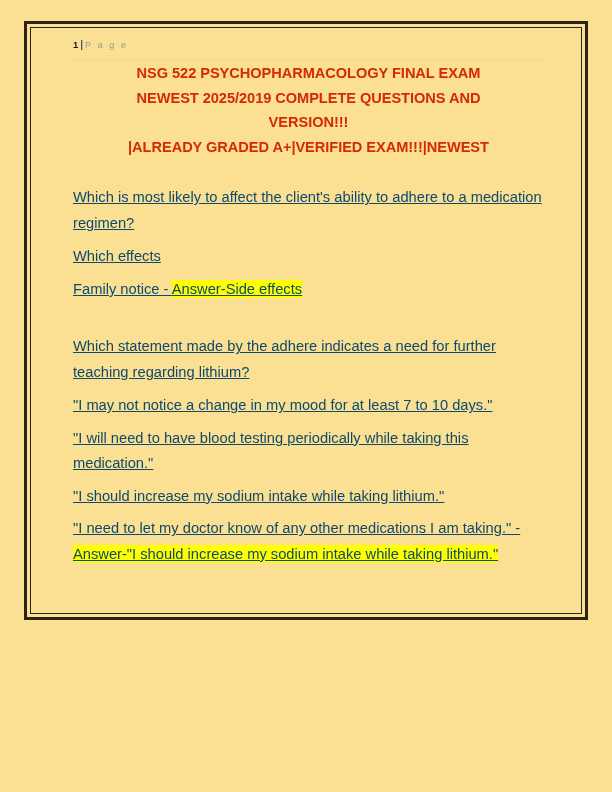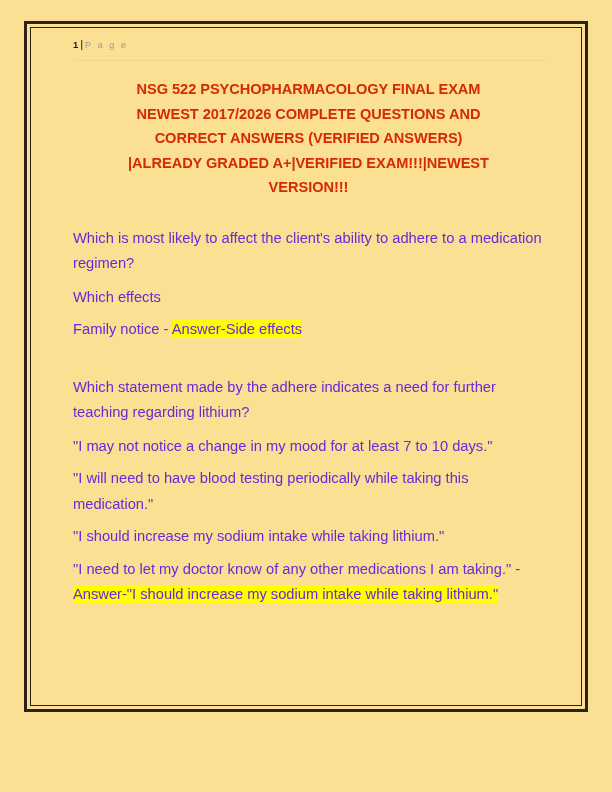--- a/index.html
+++ b/index.html
@@ -24,21 +24,21 @@
     height: 792px;
     background: #fbdf93;
   }
 
   
   #page-frame {
     position: absolute;
     left: 24px;
     top: 21px;
     width: 564px;
-    height: 691px;
+    height: 599px;
     border-top: 3px solid #2b2415;
     border-left: 3px solid #2b2415;
     border-right: 3px solid #2b2415;
     border-bottom: 3px solid #2b2415;
   }
   #page-frame-inner {
     position: absolute;
     left: 3px;
     top: 3px;
     right: 3px;
@@ -81,42 +81,42 @@
   }
   #header-rule {
     margin-top: 1px;
     width: 472px;
     height: 1px;
     background: #f3d68a;
   }
 
   
   #doc-title {
-    margin-top: 16px;
     width: 465px;
     margin-left: 3px;
     text-align: center;
     color: #d42a06;
     font-weight: bold;
     font-size: 14.6px;
     line-height: 24.6px;
     letter-spacing: -0.05px;
   }
 
   
   #body-blocks {
     margin-top: 26px;
     width: 478px;
   }
   .para {
-    color: #6d28d9;
+    color: #0c4a6e;
     font-size: 14.7px;
     line-height: 25.5px;
     margin-bottom: 7px;
     width: 476px;
+    text-decoration: underline;
   }
   .para.q { margin-bottom: 8px; }
   .spacer-para {
     height: 25px;
   }
   .hl {
     background: #ffff00;
     padding: 1px 0 1px 0;
     box-decoration-break: clone;
     -webkit-box-decoration-break: clone;
@@ -132,24 +132,23 @@
 
     <div id="content">
 
       <div id="page-header">
         <span class="pg-num">1</span><span class="pg-sep">|</span><span class="pg-word">P a g e</span>
       </div>
       <div id="header-rule"></div>
 
       <div id="doc-title">
         <div>NSG 522 PSYCHOPHARMACOLOGY FINAL EXAM</div>
-        <div>NEWEST 2017/2026 COMPLETE QUESTIONS AND</div>
-        <div>CORRECT ANSWERS (VERIFIED ANSWERS)</div>
+        <div>NEWEST 2025/2019 COMPLETE QUESTIONS AND</div>
+        <div>VERSION!!!</div>
         <div>|ALREADY GRADED A+|VERIFIED EXAM!!!|NEWEST</div>
-        <div>VERSION!!!</div>
       </div>
 
       <div id="body-blocks">
 
         <div class="question-block">
           <div class="para q">Which is most likely to affect the client's ability to adhere to a medication regimen?</div>
           <div class="para">Which effects</div>
           <div class="para"><span>Family notice - </span><span class="hl">Answer-Side effects</span></div>
         </div>
 

